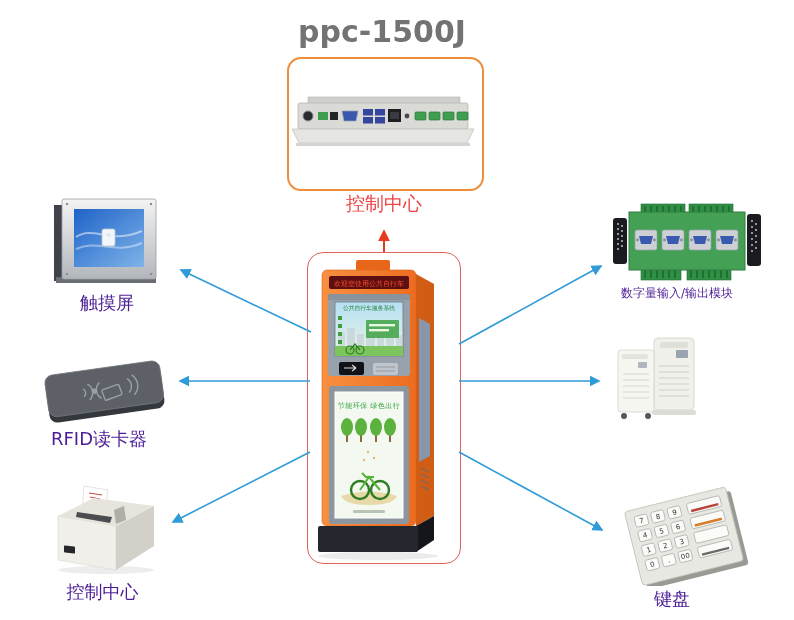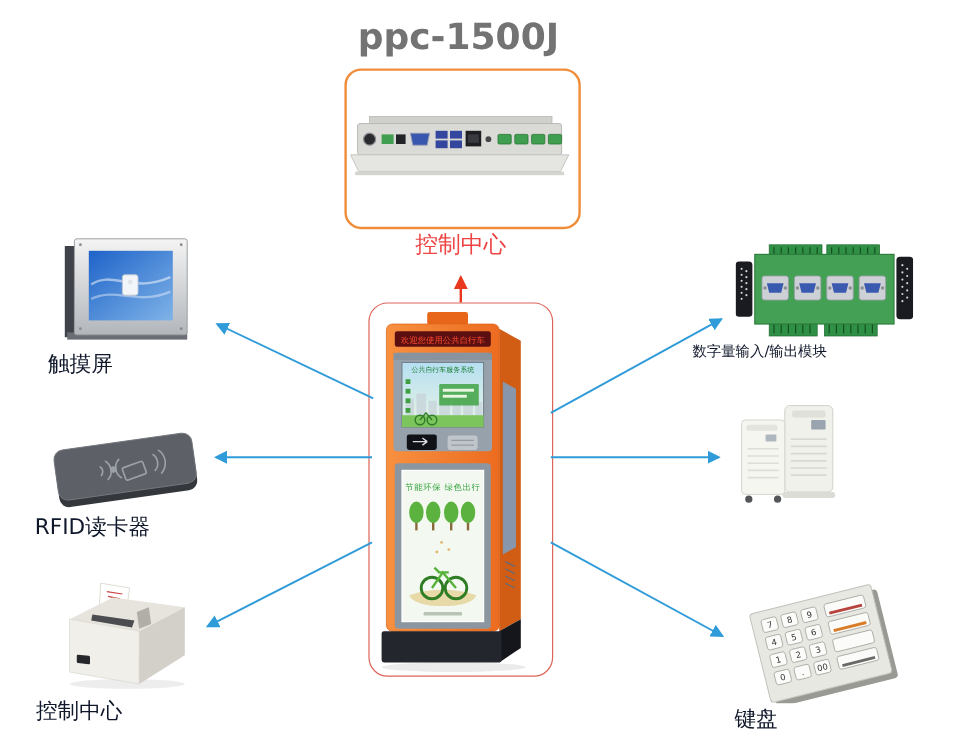--- a/index.html
+++ b/index.html
@@ -5,21 +5,21 @@
   html,body{margin:0;padding:0;background:#ffffff;}
   .stage{position:relative;width:794px;height:620px;background:#ffffff;overflow:hidden;
          font-family:"DejaVu Sans","Liberation Sans",sans-serif;}
   .abs{position:absolute;}
   .title{position:absolute;left:275px;top:14px;width:214px;text-align:center;
          font-size:30px;font-weight:bold;color:#737373;letter-spacing:0px;}
   .cc-box{position:absolute;left:287px;top:57px;width:193px;height:130px;
           border:2px solid #ef8d3a;border-radius:14px;background:#ffffff;}
   .kiosk-frame{position:absolute;left:307px;top:252px;width:152px;height:310px;
           border:1px solid #dd6458;border-radius:16px;background:transparent;}
-  .lbl{position:absolute;font-size:18px;color:#0f172a;}
+  .lbl{position:absolute;text-align:center;font-size:18px;color:#4c1d95;}
   .lbl.small{font-size:12px;}
   .cc-label{position:absolute;left:287px;top:191px;width:194px;text-align:center;
             font-size:19px;color:#ef4444;}
   svg text{font-family:"DejaVu Sans","Liberation Sans",sans-serif;}
 </style>
 </head>
 <body>
 
 <div class="stage">
 

